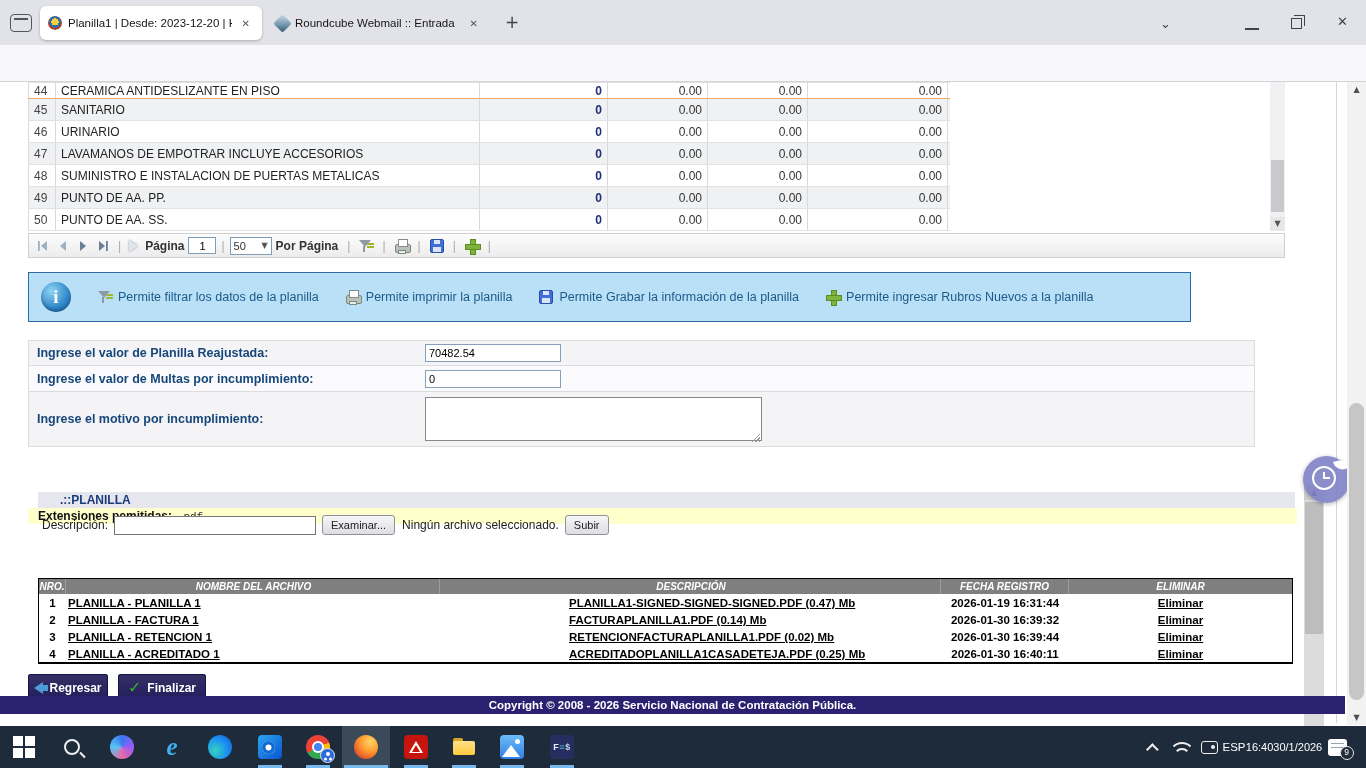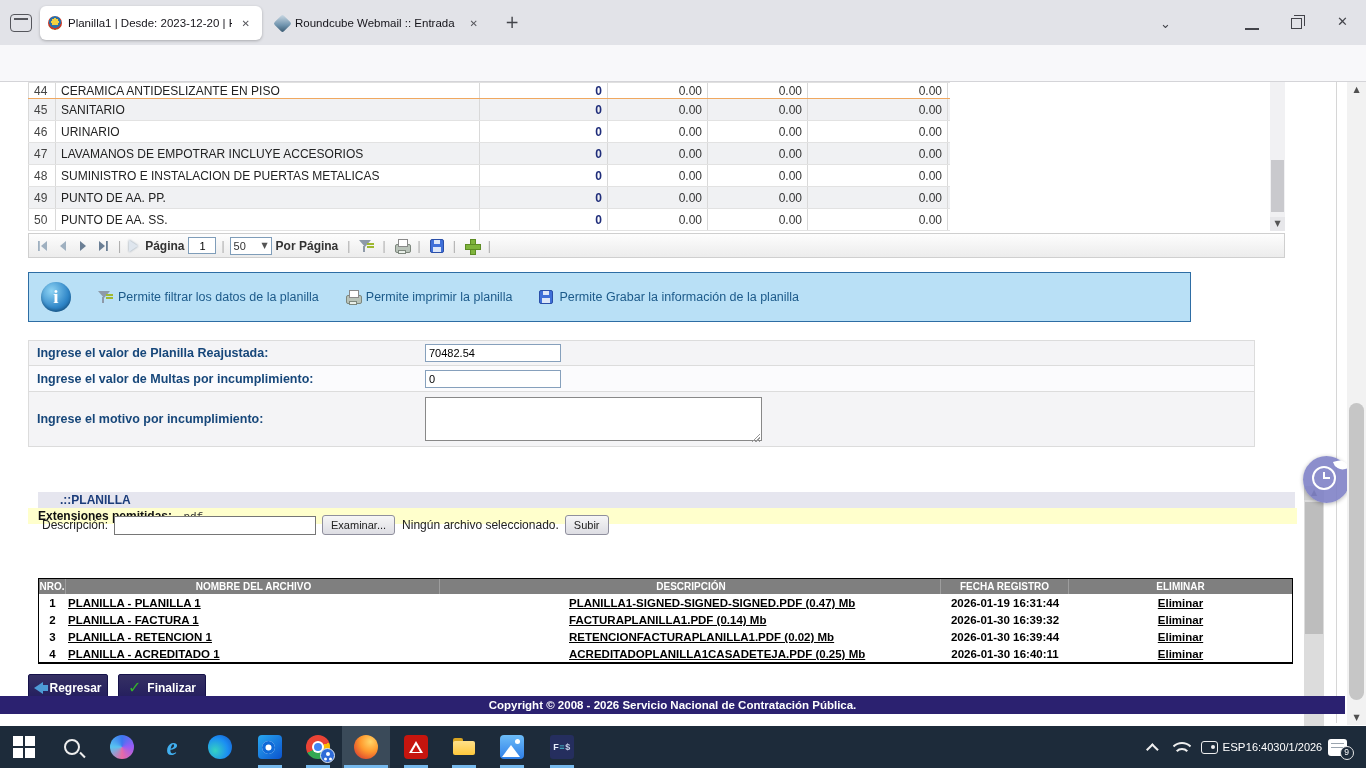--- a/index.html
+++ b/index.html
@@ -108,21 +108,21 @@
   .ext-lbl { font-weight:bold; color:#111; margin-left:10px; }
   .ext-val { font-family:"Liberation Mono", monospace; font-size:11px; color:#333; margin-left:8px; }
   #uprow { left:42px; top:432px; height:22px; display:flex; align-items:center; font-size:12px; color:#222; }
   .up-input { width:202px; height:19px; border:1px solid #767676; margin-left:6px; }
   .btn-sys { height:20px; background:linear-gradient(#f6f6f6,#dddde3); border:1px solid #8f8f9d; border-radius:3px; font-size:11px; color:#222; padding:0 8px; margin-left:6px; }
   .nofile { margin-left:7px; }
   .btn-sys.subir { margin-left:6px; }
 
   
   #ftable { left:38px; top:496px; width:1255px; border:1px solid #000; border-bottom:2px solid #000; background:#fff; }
-  .fhead { display:flex; height:15px; background:#7f7f7f; }
+  .fhead { display:flex; height:15px; background:#7f7f7f;font-style:italic; }
   .fh { color:#fff; font-size:10px; font-weight:bold; text-align:center; line-height:15px; border-right:1px solid #9d9d9d; overflow:hidden; }
   .fr { display:flex; height:17px; align-items:center; font-size:11.5px; font-weight:bold; color:#000; }
   .fc { overflow:hidden; white-space:nowrap; }
   .w-nro { width:27px; text-align:center; }
   .w-desc { width:501px; padding-left:2px; }
   .w-name { width:374px; padding-left:2px; }
   .w-date { width:128px; text-align:center; }
   .w-del { width:223px; text-align:center; }
   .flink { text-decoration:underline; cursor:pointer; }
 
@@ -404,20 +404,24 @@
           <i></i>
         </span>
       <span>Permite imprimir la planilla</span>
     </span>
     <span class="bn-item">
       <span class="i-disk">
           <i></i>
         </span>
       <span>Permite Grabar la información de la planilla</span>
     </span>
+    <span class="bn-item">
+      <span class="i-plus"></span>
+      <span>Permite ingresar Rubros Nuevos a la planilla</span>
+    </span>
   </div>
 
   <div id="form" class="abs">
     <div class="frow r1">
       <span class="flabel">Ingrese el valor de Planilla Reajustada:</span>
       <input class="ftext" value="70482.54" style="">
     </div>
     <div class="frow r2">
       <span class="flabel">Ingrese el valor de Multas por incumplimiento:</span>
       <input class="ftext" value="0" style="">

